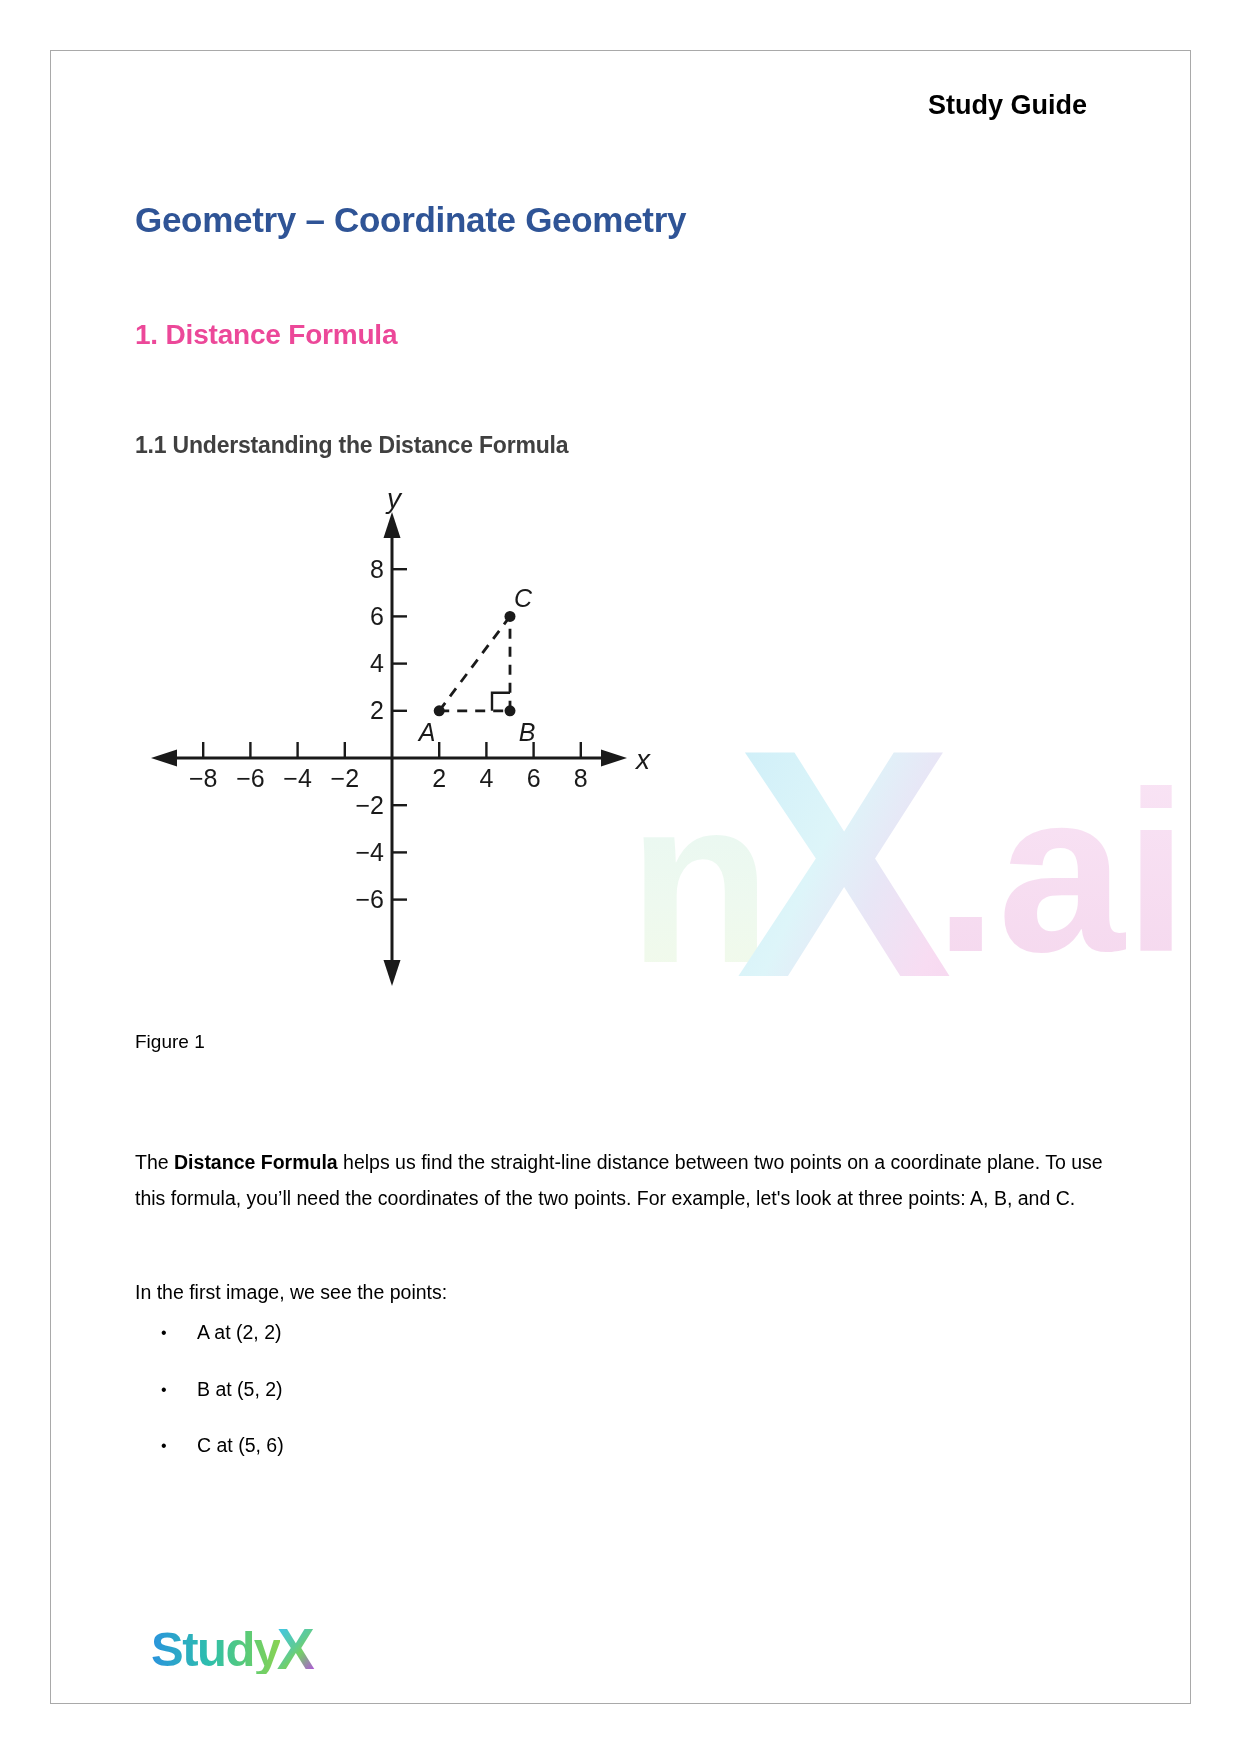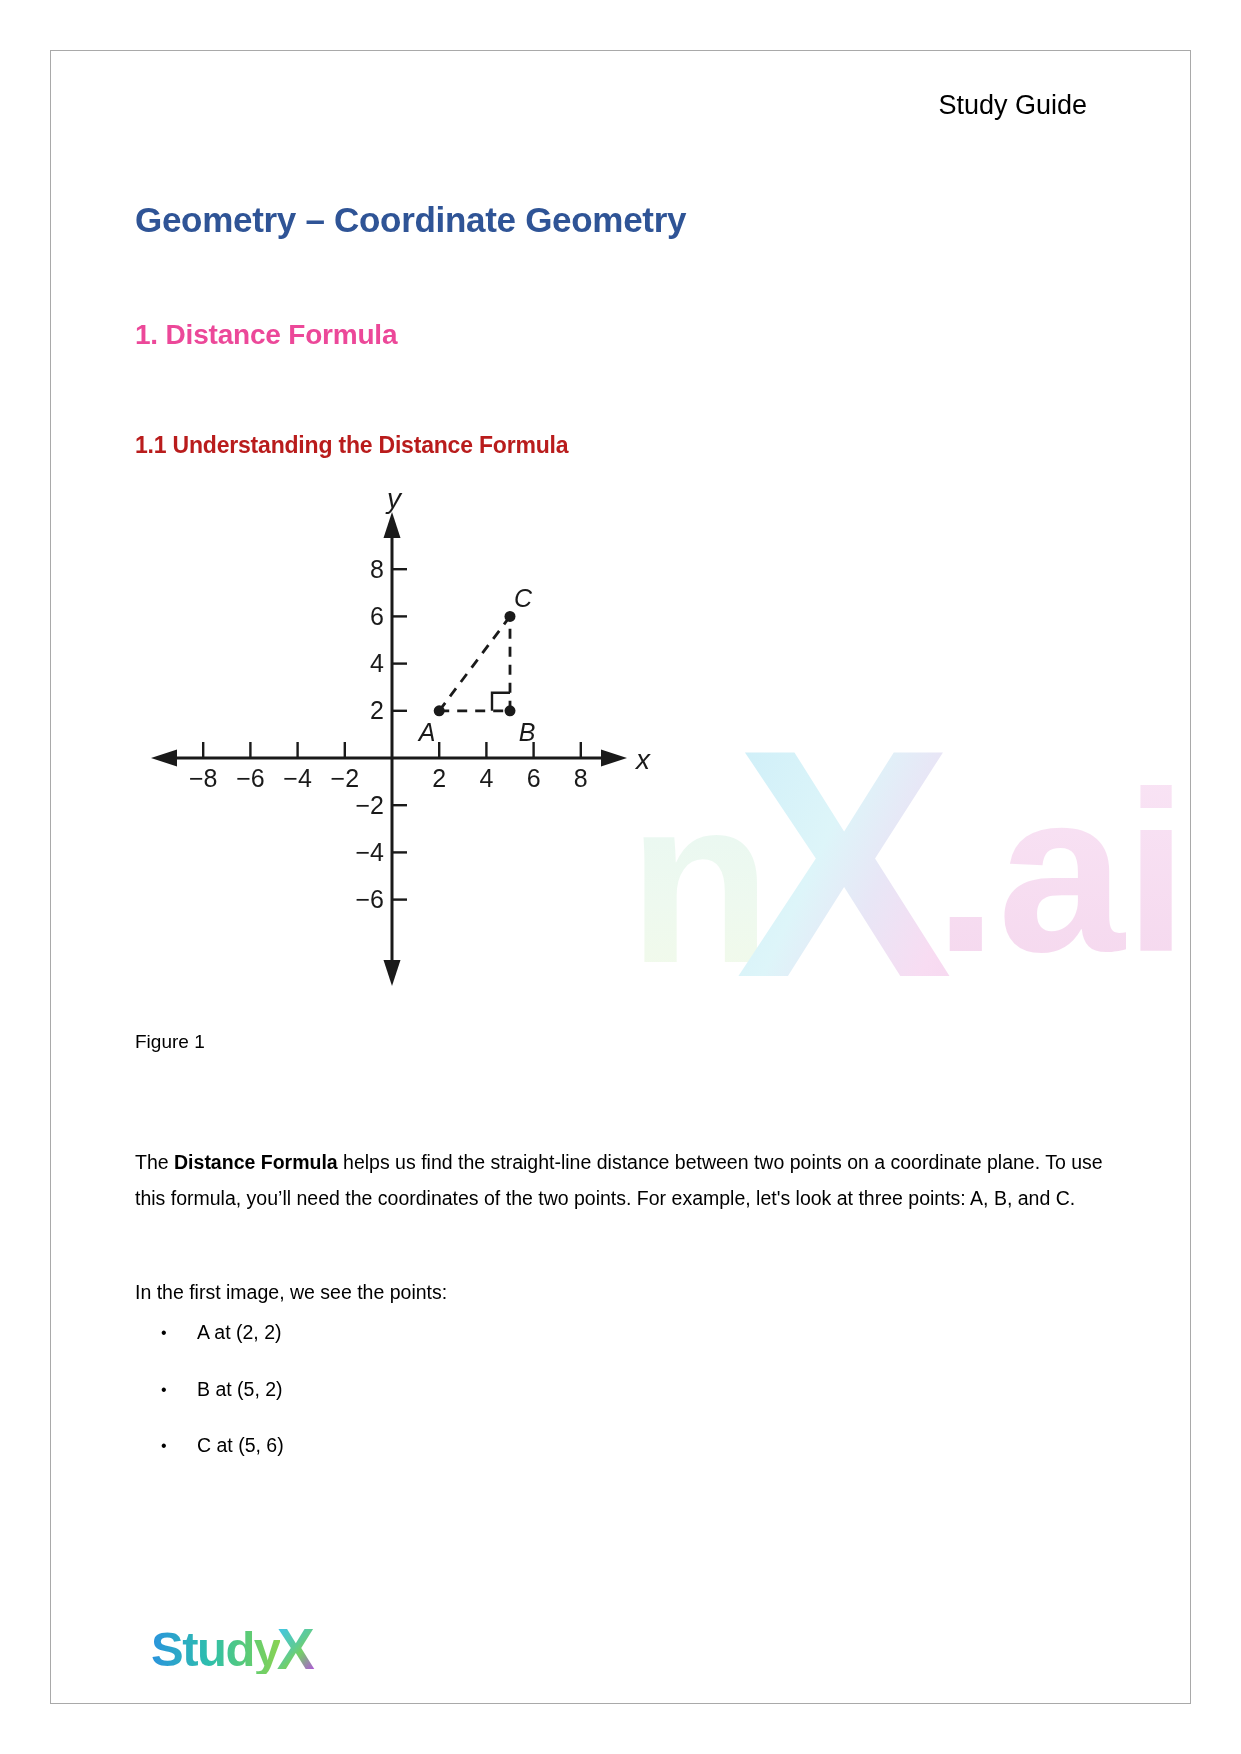--- a/index.html
+++ b/index.html
@@ -1,23 +1,23 @@
 <!DOCTYPE html>
 <html><head>
 <meta charset="utf-8">
 <style>
   html,body{margin:0;padding:0;background:#ffffff;}
   .canvas{position:relative;width:1241px;height:1754px;background:#ffffff;overflow:hidden;
           font-family:"Liberation Sans",sans-serif;color:#000;}
   .page-border{position:absolute;left:50px;top:50px;width:1139px;height:1652px;
                border:1.5px solid #a9a9a9;background:transparent;}
-  .badge{position:absolute;top:90px;right:154px;font-size:27px;font-weight:400;color:#000;}
+  .badge{position:absolute;top:90px;right:154px;font-size:27px;font-weight:700;color:#000;}
   .h1{position:absolute;left:135px;top:193px;font-size:35px;font-weight:600;color:#2F5496;letter-spacing:-0.3px;margin-top:7px;}
   .h2{position:absolute;left:135px;top:319px;font-size:28px;font-weight:600;color:#ec4899;letter-spacing:-0.2px;}
-  .h3{position:absolute;left:135px;top:432px;font-size:23px;font-weight:700;color:#b91c1c;letter-spacing:-0.2px;}
+  .h3{position:absolute;left:135px;top:432px;font-size:23px;font-weight:700;color:#404040;letter-spacing:-0.2px;}
   .figure{position:absolute;left:130px;top:478px;width:545px;height:535px;z-index:2;}
   .fig-caption{position:absolute;left:135px;top:1031px;font-size:19px;font-weight:400;}
   .body-par{position:absolute;left:135px;width:985px;font-size:19.5px;line-height:36.5px;color:#000;}
   .p1{top:1124px;}
   .p2{top:1254px;}
   .p3{top:1482px;}
   .bullets{position:absolute;left:135px;top:1314px;width:900px;list-style:none;margin:0;padding:0;}
   .bullets li{position:relative;padding-left:62px;font-size:19.5px;line-height:37px;margin-bottom:19.5px;}
   .bullets .dot{position:absolute;left:26px;top:0;font-size:16px;line-height:37px;}
   b{font-weight:700;}

